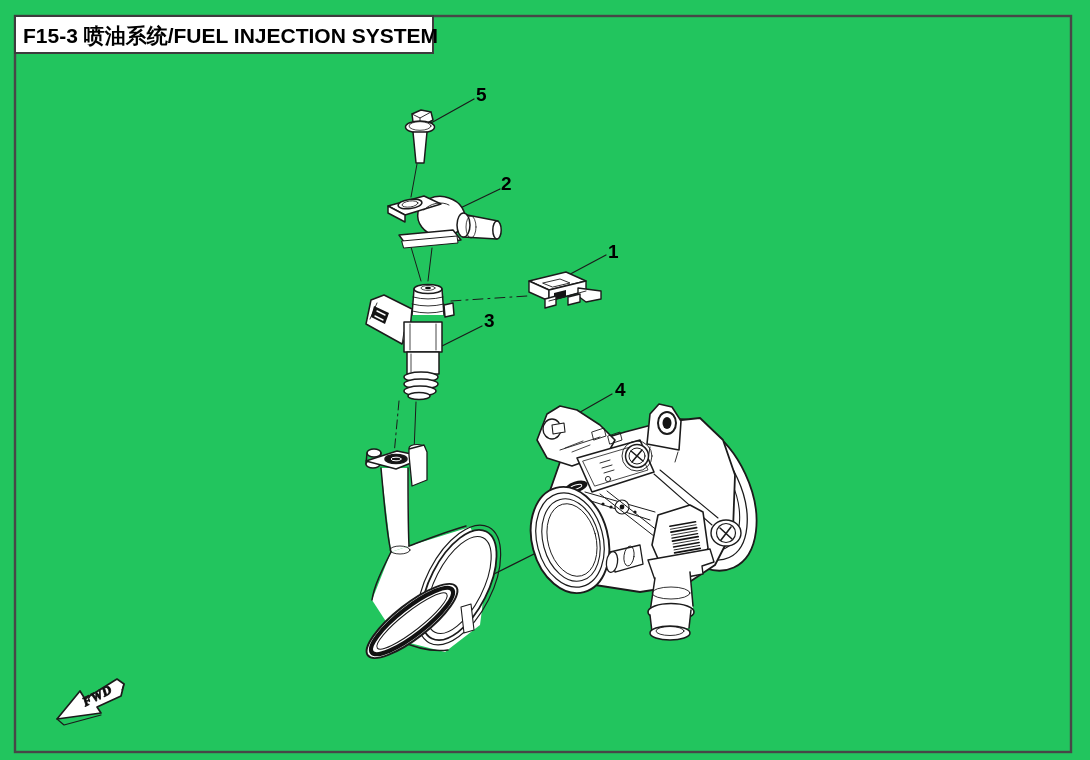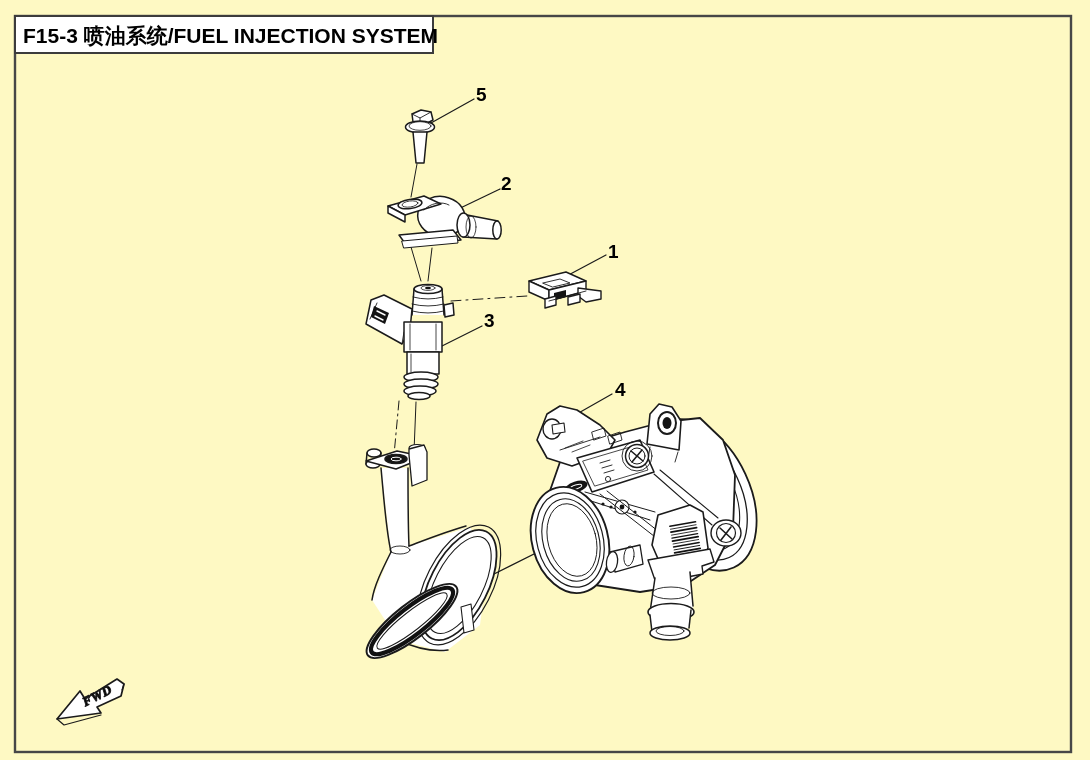--- a/index.html
+++ b/index.html
@@ -1,19 +1,19 @@
 <!DOCTYPE html>
 <html><head>
 <meta charset="utf-8">
 <style>
   html,body{margin:0;padding:0;background:#ffffff;}
   .page{
     position:relative;
     width:1090px;height:760px;
-    background:#fef9c3;
+    background:#22c55e;
     font-family:"Liberation Sans","DejaVu Sans",sans-serif;
     overflow:hidden;
   }
   svg{position:absolute;left:0;top:0;}
   .title-text{
     font-family:"Liberation Sans","DejaVu Sans",sans-serif;
     font-weight:bold;
     font-size:21px;
     fill:#000;
   }

